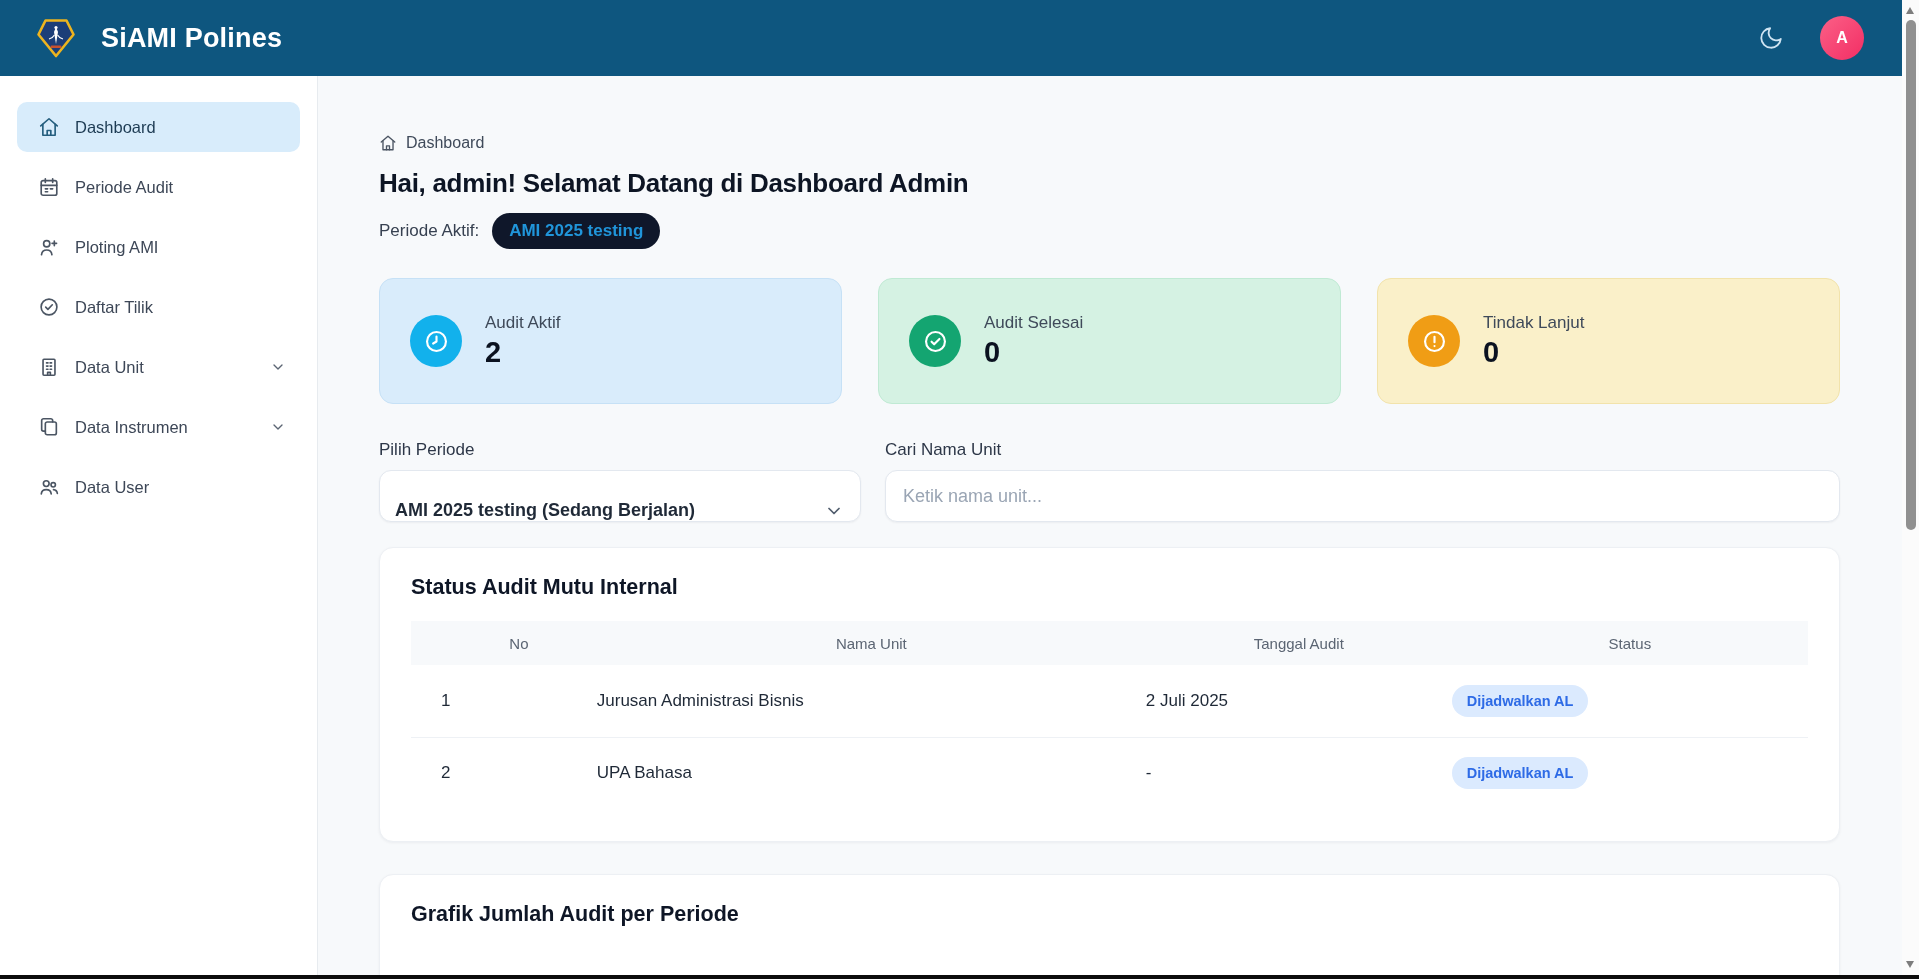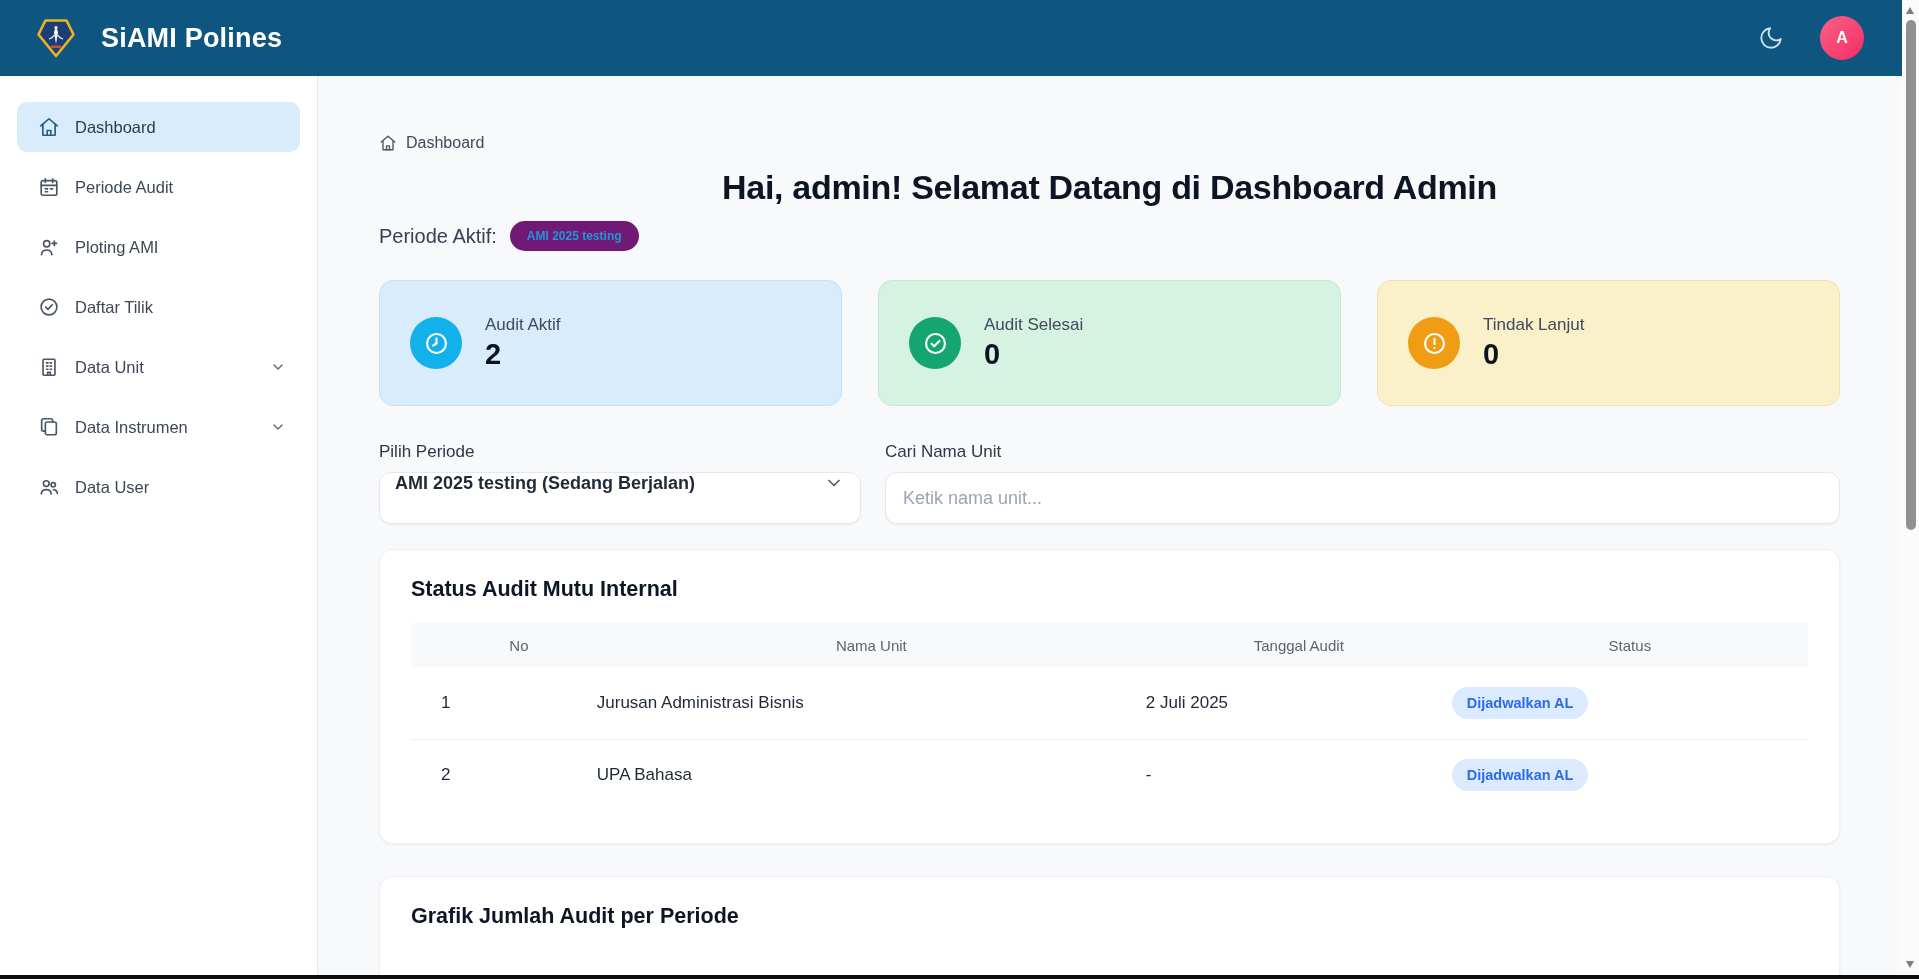--- a/index.html
+++ b/index.html
@@ -46,27 +46,27 @@
   svg { display:block; }
 
   
   .main {
     position:absolute; top:76px; left:318px; right:17px; bottom:4px;
     padding:58px 62px 0 61px; overflow:hidden;
   }
   .breadcrumb { display:flex; align-items:center; gap:9px; color:#3f4a5a; font-size:16px; }
   .breadcrumb .b-icon { width:18px; height:18px; color:#4b5563; }
   .page-title {
-    margin-top:16px; font-size:34px; font-weight:800;
-    color:#0d1524; letter-spacing:-.3px;text-align:center;
+    margin-top:16px; font-size:26px; font-weight:800;
+    color:#0d1524; letter-spacing:-.3px;
   }
   .periode-row { margin-top:14px; display:flex; align-items:center; gap:13px; }
-  .periode-label { font-size:20px; color:#374151; }
+  .periode-label { font-size:17px; color:#374151; }
   .periode-badge {
-    background:#701a75; color:#2095da; font-weight:700; font-size:12px;
+    background:#0f172a; color:#2095da; font-weight:700; font-size:17px;
     padding:8px 17px; border-radius:999px;
   }
 
   
   .stat-grid { margin-top:29px; display:grid; grid-template-columns:repeat(3,1fr); gap:36px; }
   .stat-card {
     height:126px; border-radius:14px; display:flex; align-items:center;
     padding:0 30px; gap:23px; border:1px solid transparent;
   }
   .stat-card.blue   { background:#d9ecfb; border-color:#c6e1f6; }
@@ -79,21 +79,21 @@
   .stat-label { font-size:17px; color:#3f4a5a; }
   .stat-value { font-size:29px; font-weight:800; color:#0b1220; margin-top:3px; }
 
   
   .filters { margin-top:36px; display:flex; gap:24px; }
   .filter-label { display:block; font-size:17px; color:#2d3748; margin-bottom:10px; }
   .f-periode { width:482px; }
   .f-search { flex:1; }
   .select-box {
     height:52px; border-radius:12px; background:#fff; border:1px solid #e3e8ef;
-    display:flex; align-items:flex-start; justify-content:space-between;
+    display:flex; align-items:flex-end; justify-content:space-between;
     padding:0 16px 0 15px; cursor:pointer;
     font-size:18px; font-weight:600; color:#1f2937;
     box-shadow:0 1px 2px rgba(15,23,42,.05);
   }
   .select-box .c-icon { width:20px; height:20px; color:#525e6e; }
   .search-input {
     width:100%; height:52px; border-radius:12px; background:#fff; border:1px solid #e3e8ef;
     padding:0 17px; font-size:18px; color:#1f2937; outline:none;
     font-family:"Liberation Sans", sans-serif;
     box-shadow:0 1px 2px rgba(15,23,42,.05);

